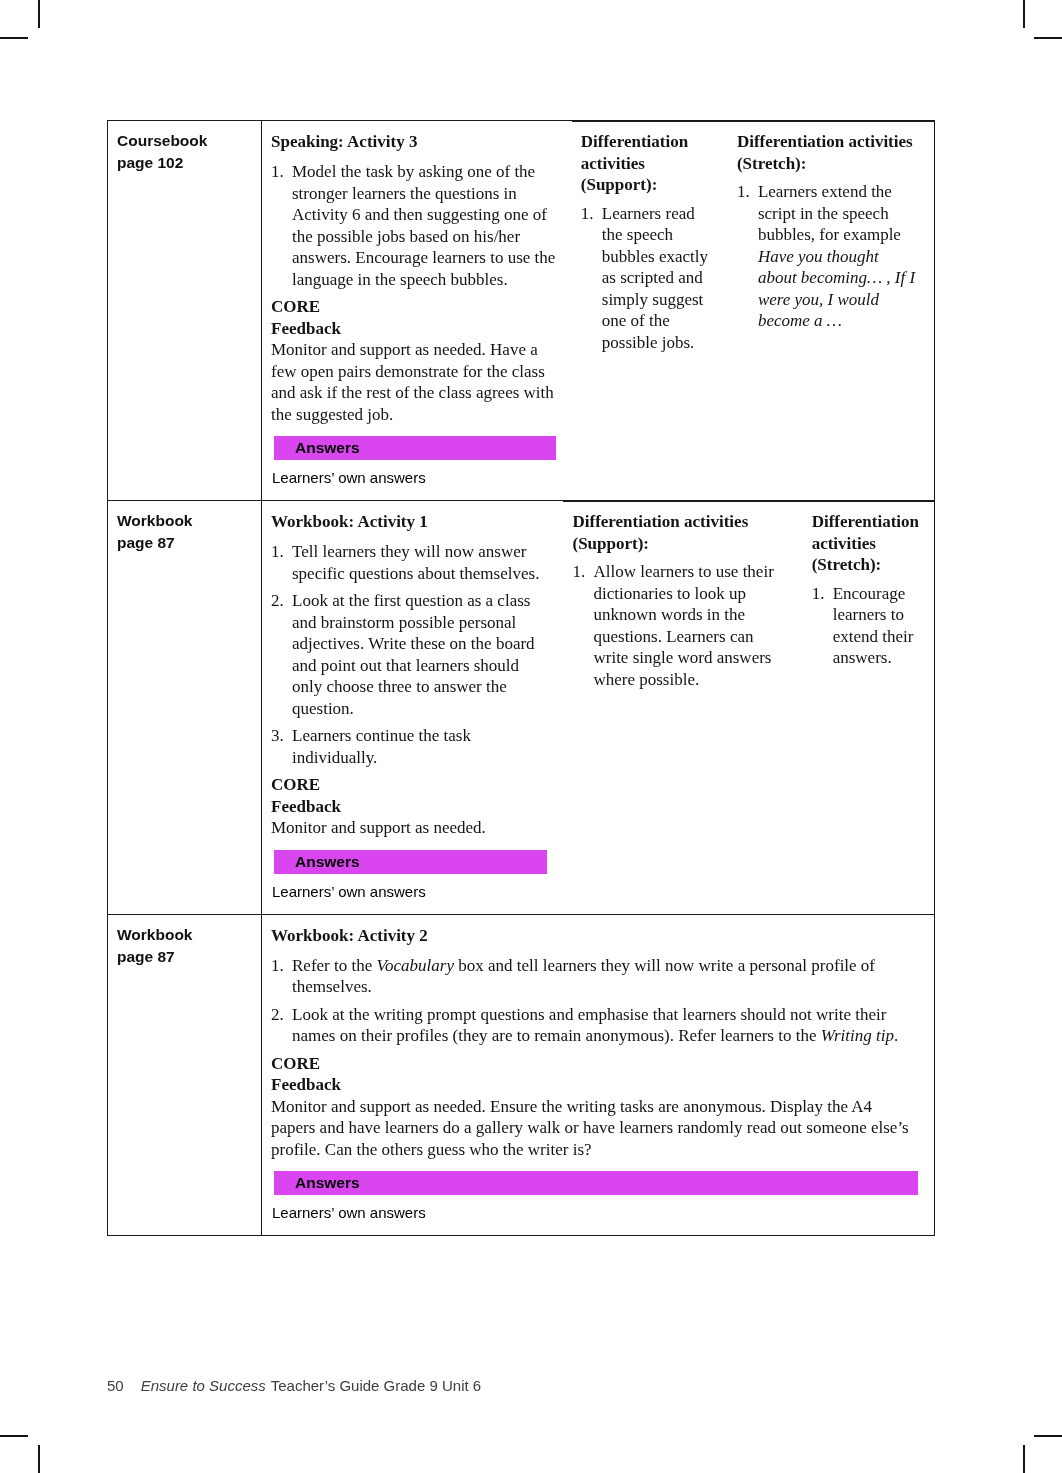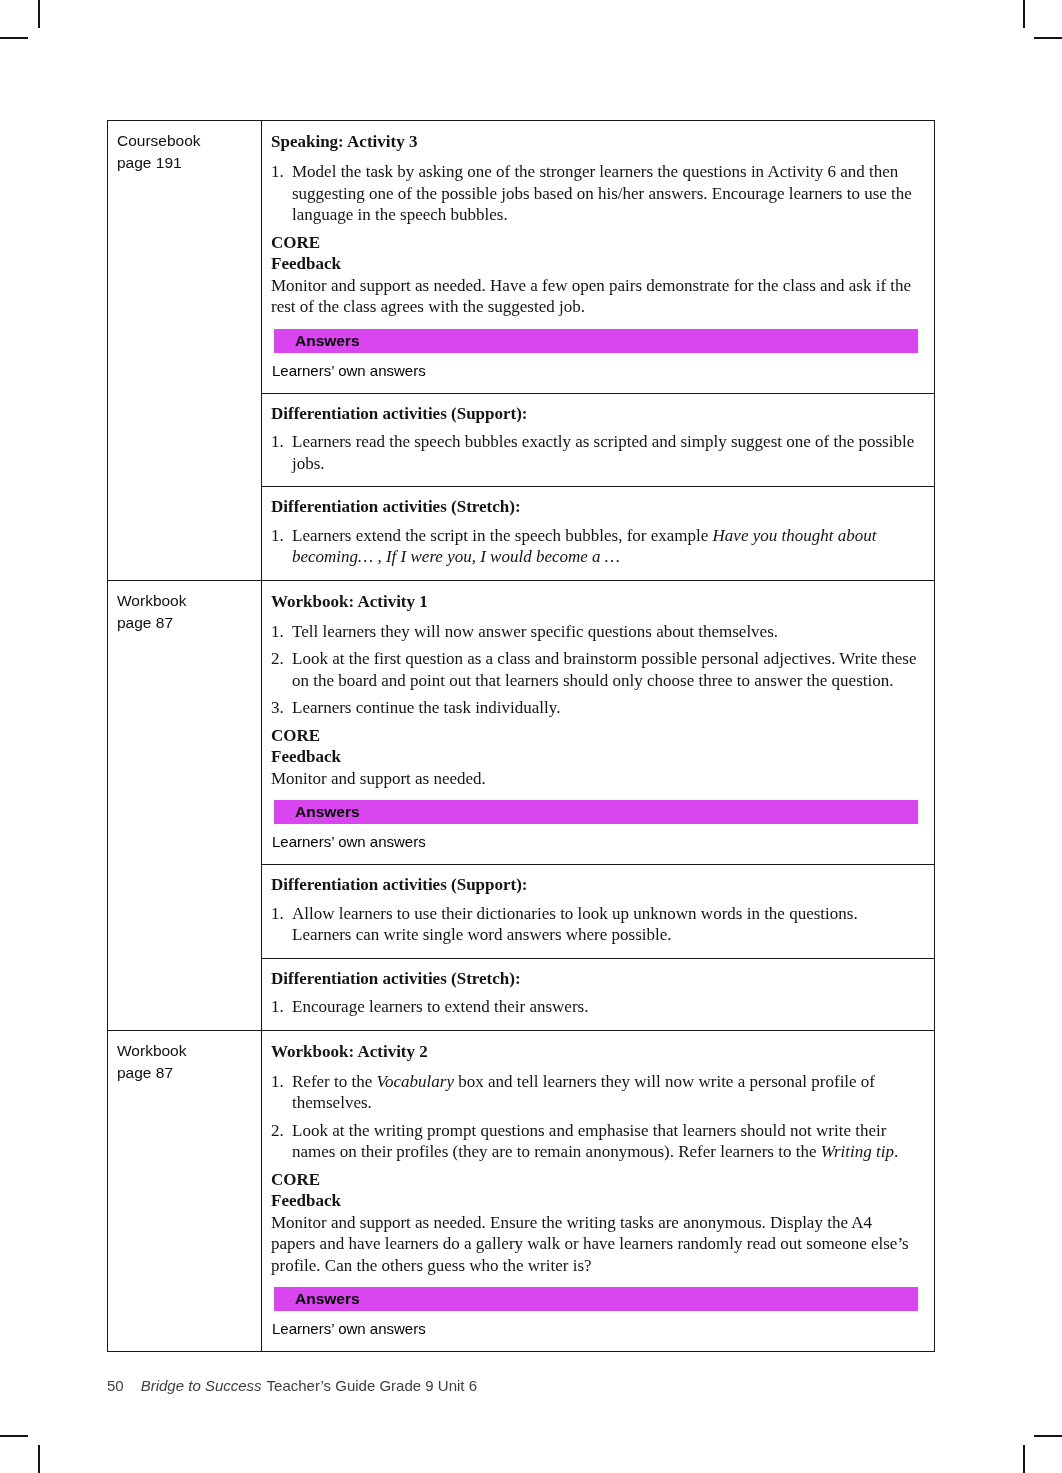--- a/index.html
+++ b/index.html
@@ -25,27 +25,27 @@
     background: #fff;
   }
   .t-row { display: flex; }
   .t-row + .t-row { border-top: 1.5px solid #1a1a1a; }
 
   .label-cell {
     flex: 0 0 154px;
     border-right: 1.5px solid #1a1a1a;
     padding: 9px 6px 9px 9px;
     font-family: "Liberation Sans", sans-serif;
-    font-weight: 400;
+    font-weight: 700;
     font-size: 15.5px;
     line-height: 22px;
     color: #101010;
   }
 
-  .content-cell { flex: 1 1 auto; min-width: 0; display: flex; flex-direction: column; }
+  .content-cell { flex: 1 1 auto; min-width: 0; display: flex; }
   .subsection { padding: 7px 15px 10px 9px; }
   .subsection + .subsection { border-top: 1.5px solid #1a1a1a; }
 
   .activity-heading { margin: 3px 0 9px; font-size: 17px; font-weight: 700; line-height: 21px; }
   .step { display: flex; margin: 0 0 6px; font-size: 17px; line-height: 21.5px; }
   .step-num { flex: 0 0 21px; }
   .step-text { flex: 1 1 auto; }
   .core-label, .feedback-label { font-weight: 700; font-size: 17px; line-height: 21.5px; }
   .feedback-text { font-size: 17px; line-height: 21.5px; }
   .diff-heading { font-weight: 700; font-size: 17px; line-height: 21.5px; margin: 2px 0 7px; }
@@ -92,21 +92,21 @@
   <div class="crop v" style="left:38px; top:1445px;"></div>
   <div class="crop h" style="left:0; top:1435px;"></div>
   <div class="crop v" style="left:1023px; top:1445px;"></div>
   <div class="crop h" style="left:1034px; top:1435px;"></div>
 
   <div class="doc-table">
 
     <section class="t-row">
       <div class="label-cell">
         <div>Coursebook</div>
-        <div>page 191</div>
+        <div>page 102</div>
       </div>
       <div class="content-cell">
 
         <div class="subsection">
           <div class="activity-heading">Speaking: Activity 3</div>
           <div class="step">
             <span class="step-num">1.</span>
             <span class="step-text">Model the task by asking one of the stronger learners the questions in Activity 6 and then suggesting one of the possible jobs based on his/her answers. Encourage learners to use the language in the speech bubbles.</span>
           </div>
           <div class="core-label">CORE</div>
@@ -205,16 +205,16 @@
           <div class="answers-bar">Answers</div>
           <div class="answers-text">Learners’ own answers</div>
         </div>
 
       </div>
     </section>
 
   </div>
 
   <footer class="footer">
-    <span class="num">50</span><span class="italic">Bridge to Success</span><span>Teacher’s Guide Grade 9 Unit 6</span>
+    <span class="num">50</span><span class="italic">Ensure to Success</span><span>Teacher’s Guide Grade 9 Unit 6</span>
   </footer>
 
 </div>
 
 </body></html>

